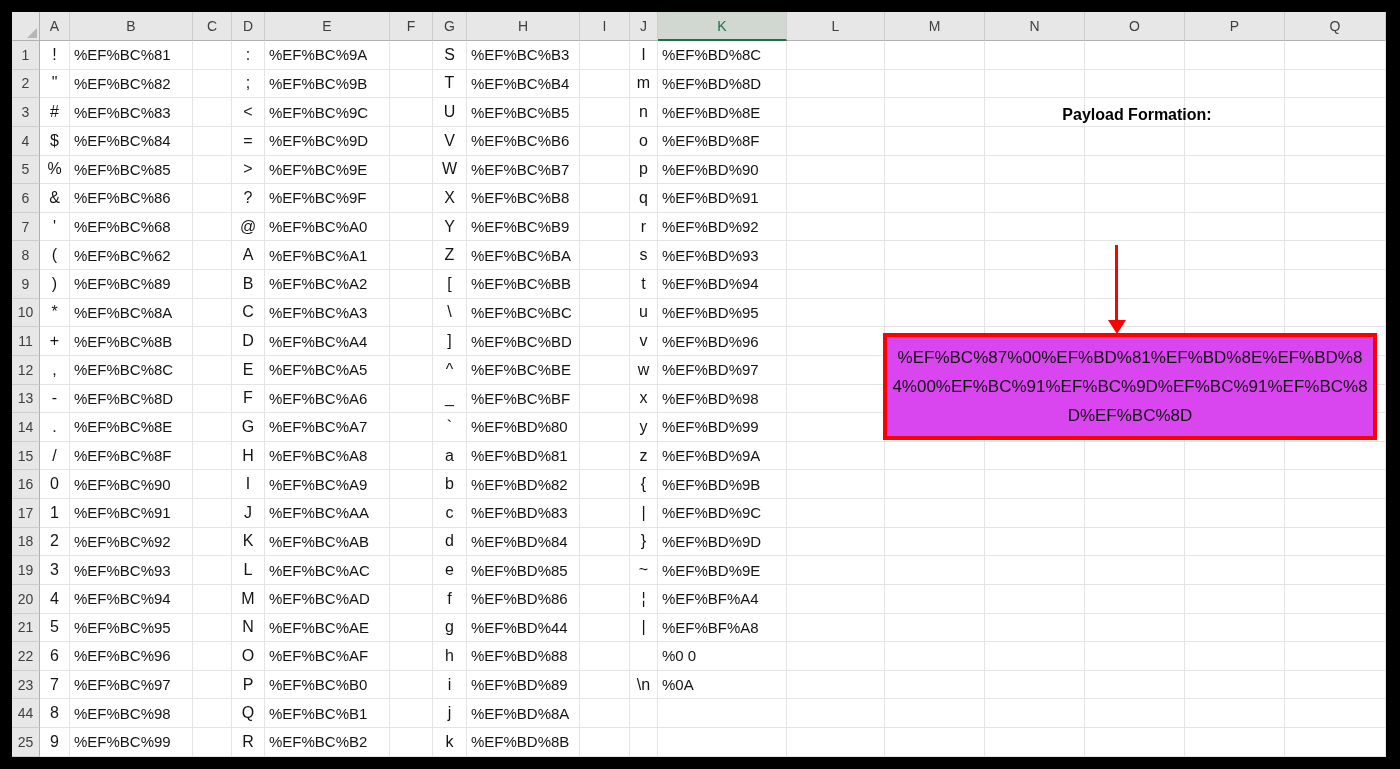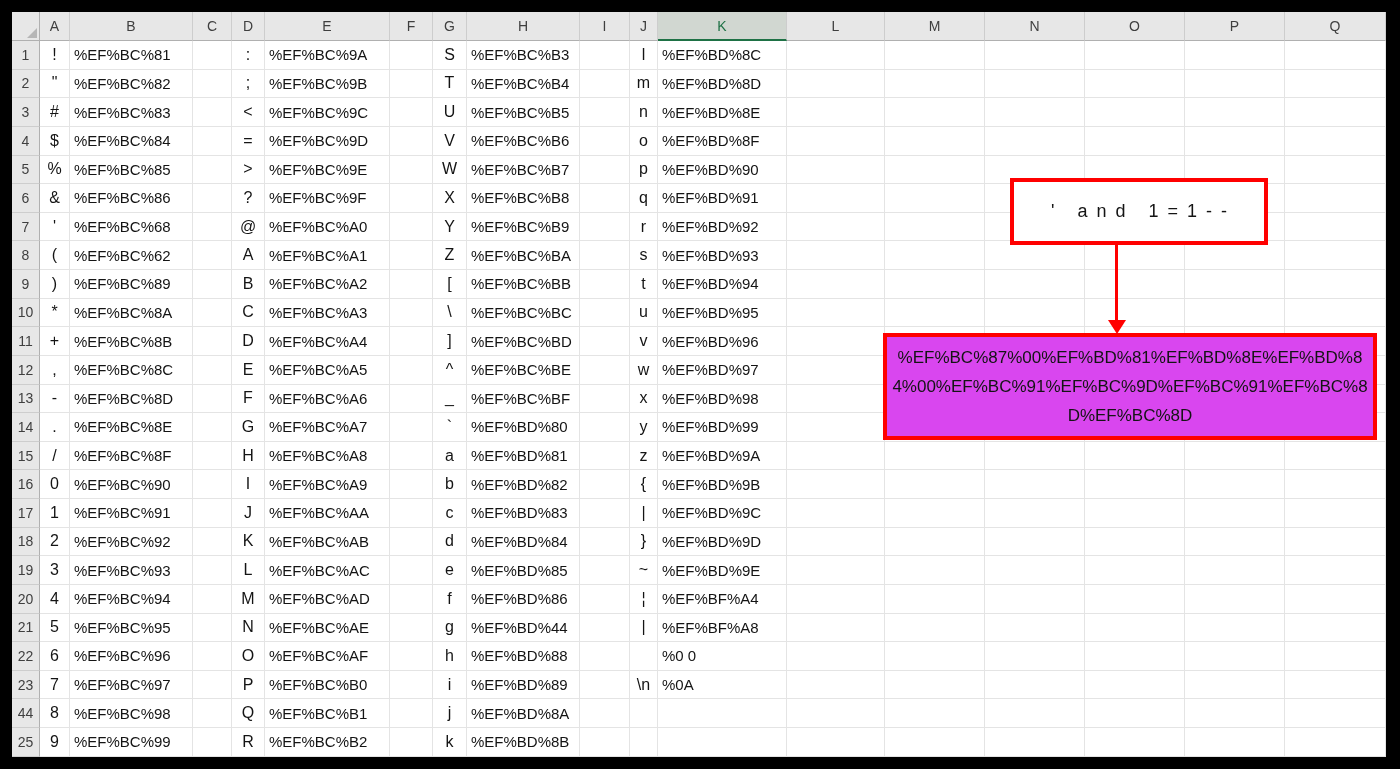--- a/index.html
+++ b/index.html
@@ -491,19 +491,19 @@
         <div class="cell char"></div>
         <div class="cell code"></div>
         <div class="cell code"></div>
         <div class="cell code"></div>
         <div class="cell code"></div>
         <div class="cell code"></div>
         <div class="cell code"></div>
         <div class="cell code"></div>
       </div>
     <div class="overlay">
-      <div class="box1">' and 1=1--</div>
+      <div class="pf-title">Payload Formation:</div>
       <div class="arrow-line"></div>
       <div class="arrow-head"></div>
       <div class="box2">%EF%BC%87%00%EF%BD%81%EF%BD%8E%EF%BD%84%00%EF%BC%91%EF%BC%9D%EF%BC%91%EF%BC%8D%EF%BC%8D</div>
     </div>
   </div>
 </div>
 
 </body></html>

